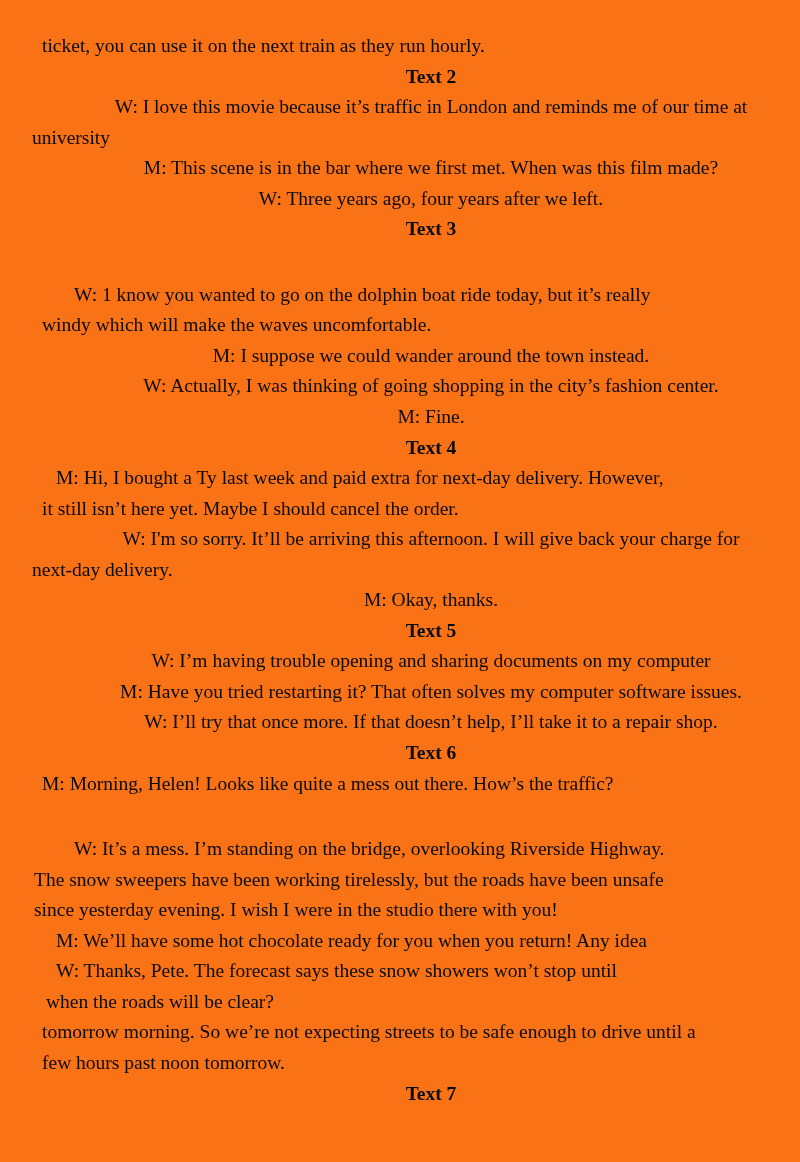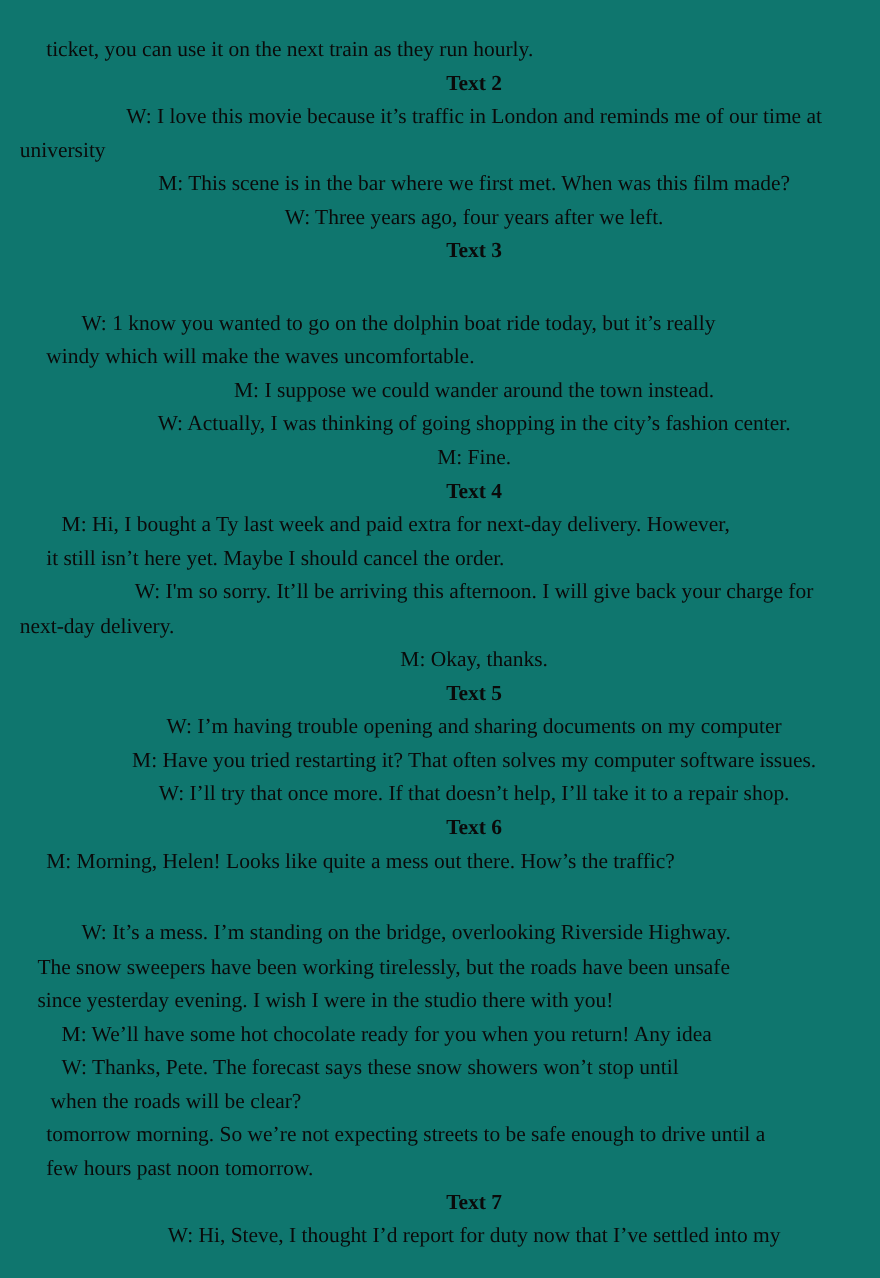--- a/index.html
+++ b/index.html
@@ -4,35 +4,35 @@
 <style>
   html, body {
     margin: 0;
     padding: 0;
     background: #ffffff;
   }
   .page {
     position: relative;
     width: 800px;
     height: 1162px;
-    background: #0f766e;
+    background: #f97316;
     box-sizing: border-box;
     padding-top: 31px;
     overflow: hidden;
     font-family: "Liberation Serif", "DejaVu Serif", serif;
     font-size: 19.5px;
     color: #0a0a0a;
   }
   .ln {
     line-height: 30.55px;
     white-space: nowrap;
   }
   .b { font-weight: bold; }
   
-  .ind-a { margin-left: 18px; }
+  .ind-a { margin-left: 32px; }
   .ind-b { margin-left: 34px; }
   .ind-c { margin-left: 42px; }
   .ind-d { margin-left: 46px; }
   .ind-e { margin-left: 62px; text-align: center; }
   .ind-f { margin-left: 74px; margin-top: 35px; }
   .ind-g { margin-left: 56px; }
 </style>
 </head>
 <body>
 
@@ -63,14 +63,13 @@
   <div class="ln ind-c">M: Morning, Helen! Looks like quite a mess out there. How’s the traffic?</div>
   <div class="ln ind-f">W: It’s a mess. I’m standing on the bridge, overlooking Riverside Highway.</div>
   <div class="ln ind-b">The snow sweepers have been working tirelessly, but the roads have been unsafe</div>
   <div class="ln ind-b">since yesterday evening. I wish I were in the studio there with you!</div>
   <div class="ln ind-g">M: We’ll have some hot chocolate ready for you when you return! Any idea</div>
   <div class="ln ind-g">W: Thanks, Pete. The forecast says these snow showers won’t stop until</div>
   <div class="ln ind-d">when the roads will be clear?</div>
   <div class="ln ind-c">tomorrow morning. So we’re not expecting streets to be safe enough to drive until a</div>
   <div class="ln ind-c">few hours past noon tomorrow.</div>
   <div class="ln ind-e b">Text 7</div>
-  <div class="ln ind-e">W: Hi, Steve, I thought I’d report for duty now that I’ve settled into my</div>
 </div>
 
 </body></html>

